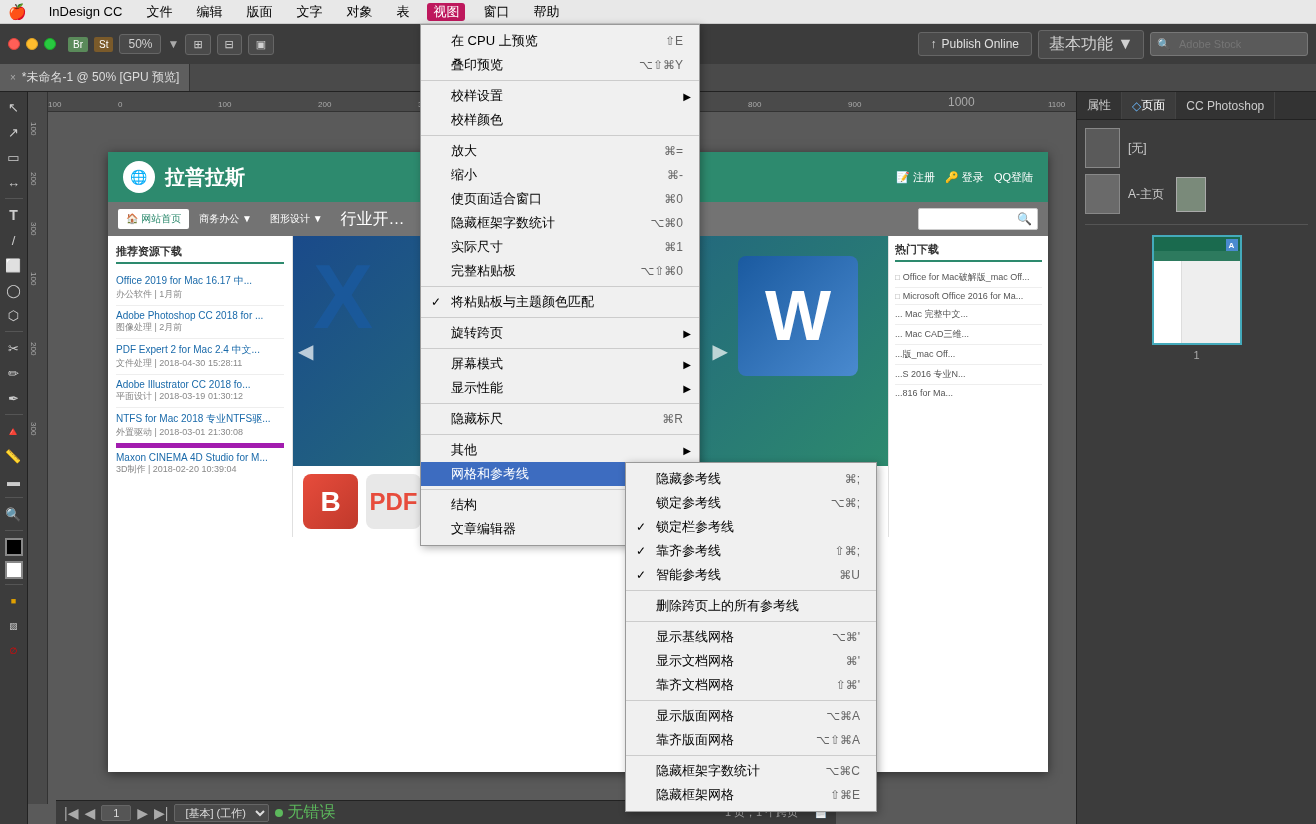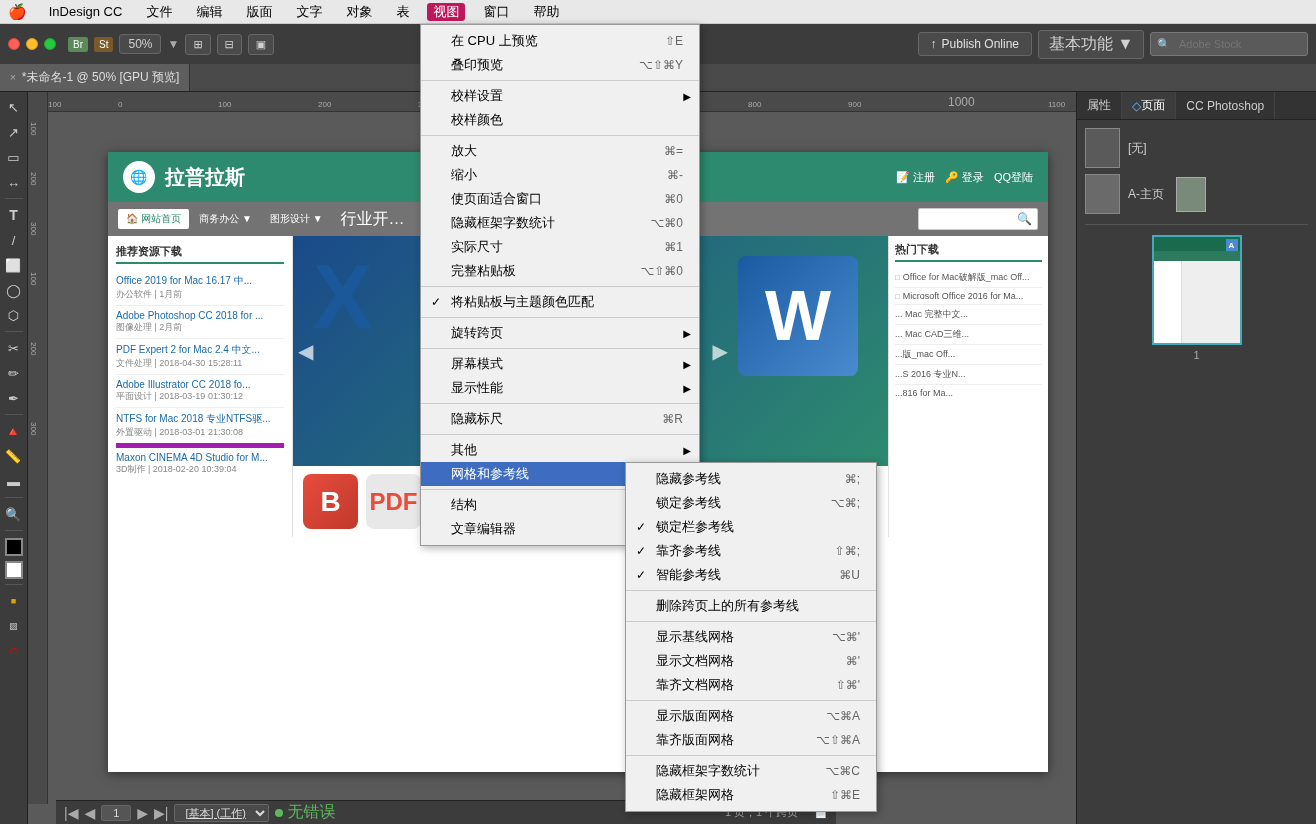--- a/index.html
+++ b/index.html
@@ -165,21 +165,21 @@
       background: #3c3c3c; border-top: 1px solid #222; display: flex; align-items: center;
       padding: 0 8px; gap: 6px;
     }
     .page-nav-btn { color: #aaa; font-size: 14px; cursor: pointer; }
     .page-input {
       background: #555; color: #ddd; border: 1px solid #666;
       padding: 1px 4px; font-size: 11px; width: 30px; text-align: center; border-radius: 2px;
     }
     .page-style {
       background: #4a4a4a; color: #ddd; border: 1px solid #666;
-      padding: 1px 6px; font-size: 11px; border-radius: 2px; text-decoration: underline;
+      padding: 1px 6px; font-size: 11px; border-radius: 2px;
     }
     .status-dot { width: 8px; height: 8px; border-radius: 50%; background: #5cb85c; display: inline-block; }
   </style>
 </head>
 <body>
 
 <div id="menubar">
   <span class="apple-logo">🍎</span>
   <span class="menu-item">InDesign CC</span>
   <span class="menu-item">文件</span>

